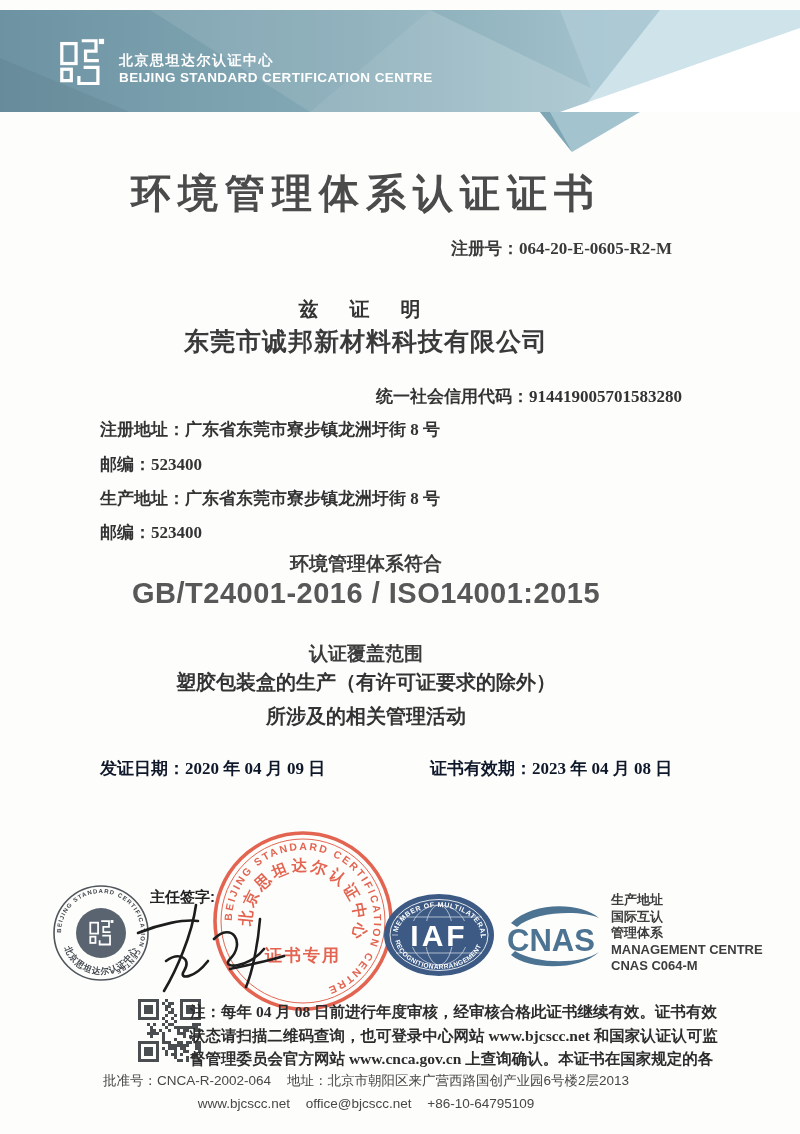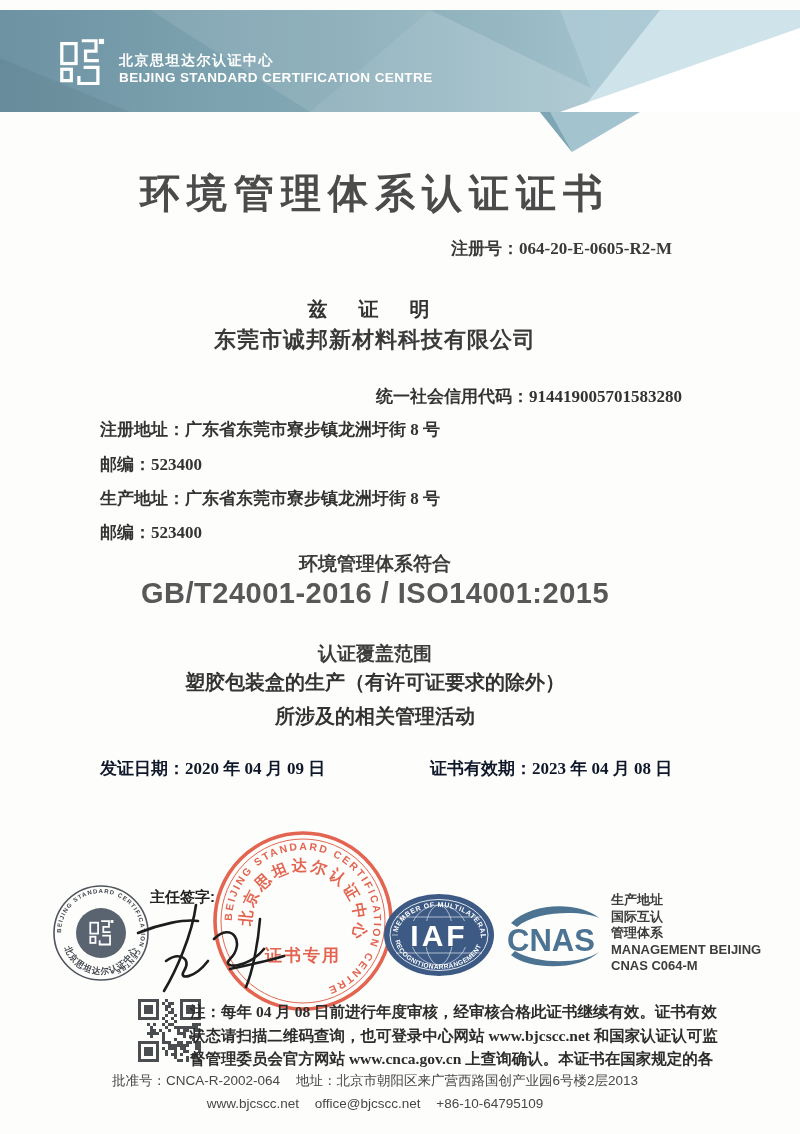--- a/index.html
+++ b/index.html
@@ -4,31 +4,31 @@
 <style>
   :root{
     --band-teal:#7aa0af; --band-dark:#6d94a4; --band-light:#bdd6de;
     --ink:#3b3b3b; --ink-soft:#4e4e4e;
     --stamp-red:#e05843; --iaf-navy:#3c5a84; --cnas-blue:#4c7392; --seal-gray:#5a6470;
   }
   *{margin:0;padding:0;box-sizing:border-box;}
   body{background:#e8e8e8;font-family:"Liberation Serif","DejaVu Serif",serif;}
   .page{position:relative;width:800px;height:1134px;margin:0 auto;background:#fdfdfb;overflow:hidden;}
   .abs{position:absolute;}
-  .center{left:9px;width:732px;text-align:center;white-space:nowrap;}
+  .center{left:0;width:732px;text-align:center;white-space:nowrap;}
 
   
   .hdr-text{left:119px;top:52px;color:#fff;font-family:"Liberation Sans","DejaVu Sans",sans-serif;line-height:1.25;}
   .hdr-cn{font-size:14px;font-weight:bold;letter-spacing:1.5px;}
   .hdr-en{font-size:13.5px;font-weight:bold;letter-spacing:.4px;}
 
   .title{top:166px;font-size:40px;font-weight:bold;letter-spacing:7px;color:#4b4b4b;}
   .regno{top:237px;right:128px;font-size:17px;font-weight:bold;color:#3a3a3a;}
   .hereby{top:296px;font-size:20px;font-weight:600;letter-spacing:13px;color:#333;}
-  .company{top:325px;font-size:22px;font-weight:bold;color:#3a3a3a;font-family:"Liberation Sans","DejaVu Sans",sans-serif;letter-spacing:1px;}
+  .company{top:325px;font-size:25px;font-weight:bold;color:#3a3a3a;font-family:"Liberation Sans","DejaVu Sans",sans-serif;letter-spacing:1px;}
   .credit{top:385px;right:118px;font-size:17px;font-weight:600;color:#333;}
   .addr{left:100px;font-size:17px;font-weight:600;color:#333;white-space:nowrap;}
   .conform{top:551px;font-size:19px;font-weight:600;color:#3c3c3c;}
   .standard{top:577px;font-size:29px;font-weight:bold;color:#585858;font-family:"Liberation Sans","DejaVu Sans",sans-serif;letter-spacing:.5px;}
   .scope-t{top:641px;font-size:19px;font-weight:600;color:#3c3c3c;}
   .scope1{top:669px;font-size:20px;font-weight:bold;color:#333;}
   .scope2{top:703px;font-size:20px;font-weight:bold;color:#333;}
   .dates{top:757px;font-size:17px;font-weight:600;color:#0f172a;white-space:nowrap;}
 
   .dir-label{left:150px;top:888px;font-size:15px;font-weight:bold;color:#222;
@@ -173,21 +173,21 @@
   <svg class="abs" style="left:497px;top:898px" width="108" height="74" viewBox="0 0 108 74">
     <path d="M14,25 C36,3 84,4 102,20 C84,12 38,13 20,29 Z" fill="#4c7392"></path>
     <path d="M14,57 C34,73 84,72 102,54 C86,66 40,67 18,53 Z" fill="#4c7392"></path>
     <text x="54" y="53" text-anchor="middle" font-family="Liberation Sans, DejaVu Sans, sans-serif" font-size="31" font-weight="bold" fill="#4c7392" letter-spacing="0">CNAS</text>
   </svg>
 
   <div class="abs cnas-block">
     <div>生产地址</div>
     <div>国际互认</div>
     <div>管理体系</div>
-    <div>MANAGEMENT BEIJING</div>
+    <div>MANAGEMENT CENTRE</div>
     <div>CNAS C064-M</div>
   </div>
 
   <svg id="qr" class="abs" style="left:138px;top:999px" width="63" height="63" viewBox="0 0 63 63">
       <rect x="27" y="0" width="3" height="3" fill="#4a4e50"></rect>
       <rect x="24" y="3" width="3" height="3" fill="#4a4e50"></rect>
       <rect x="30" y="3" width="3" height="3" fill="#4a4e50"></rect>
       <rect x="33" y="3" width="3" height="3" fill="#4a4e50"></rect>
       <rect x="27" y="6" width="3" height="3" fill="#4a4e50"></rect>
       <rect x="30" y="6" width="3" height="3" fill="#4a4e50"></rect>

